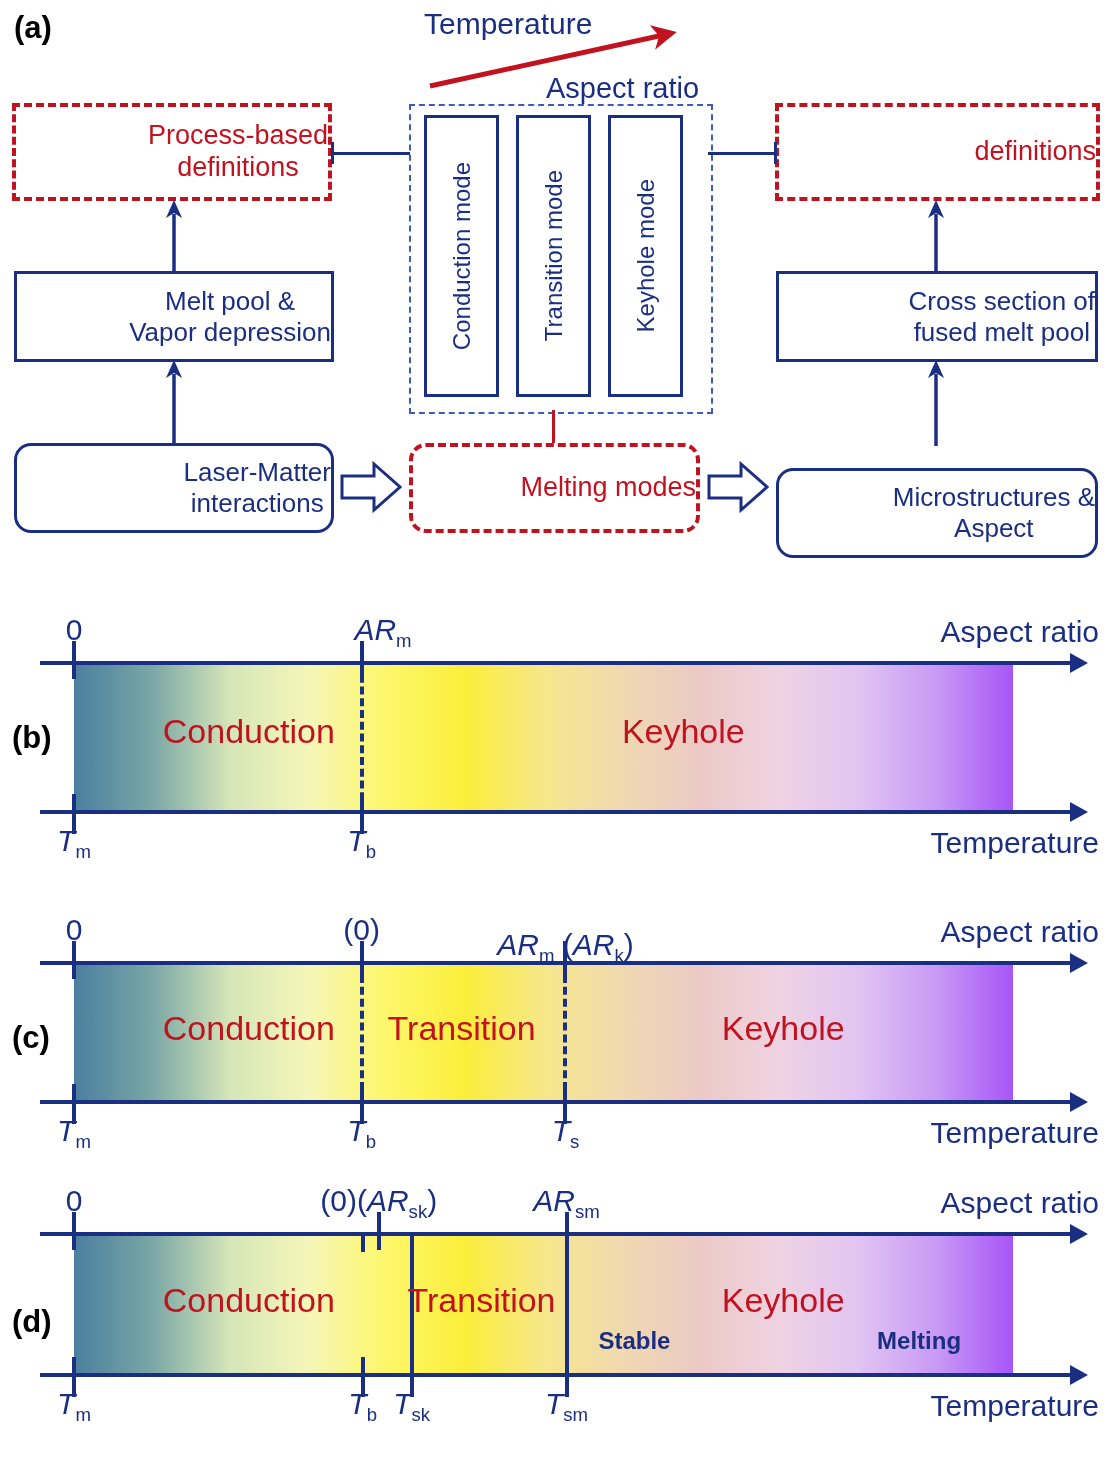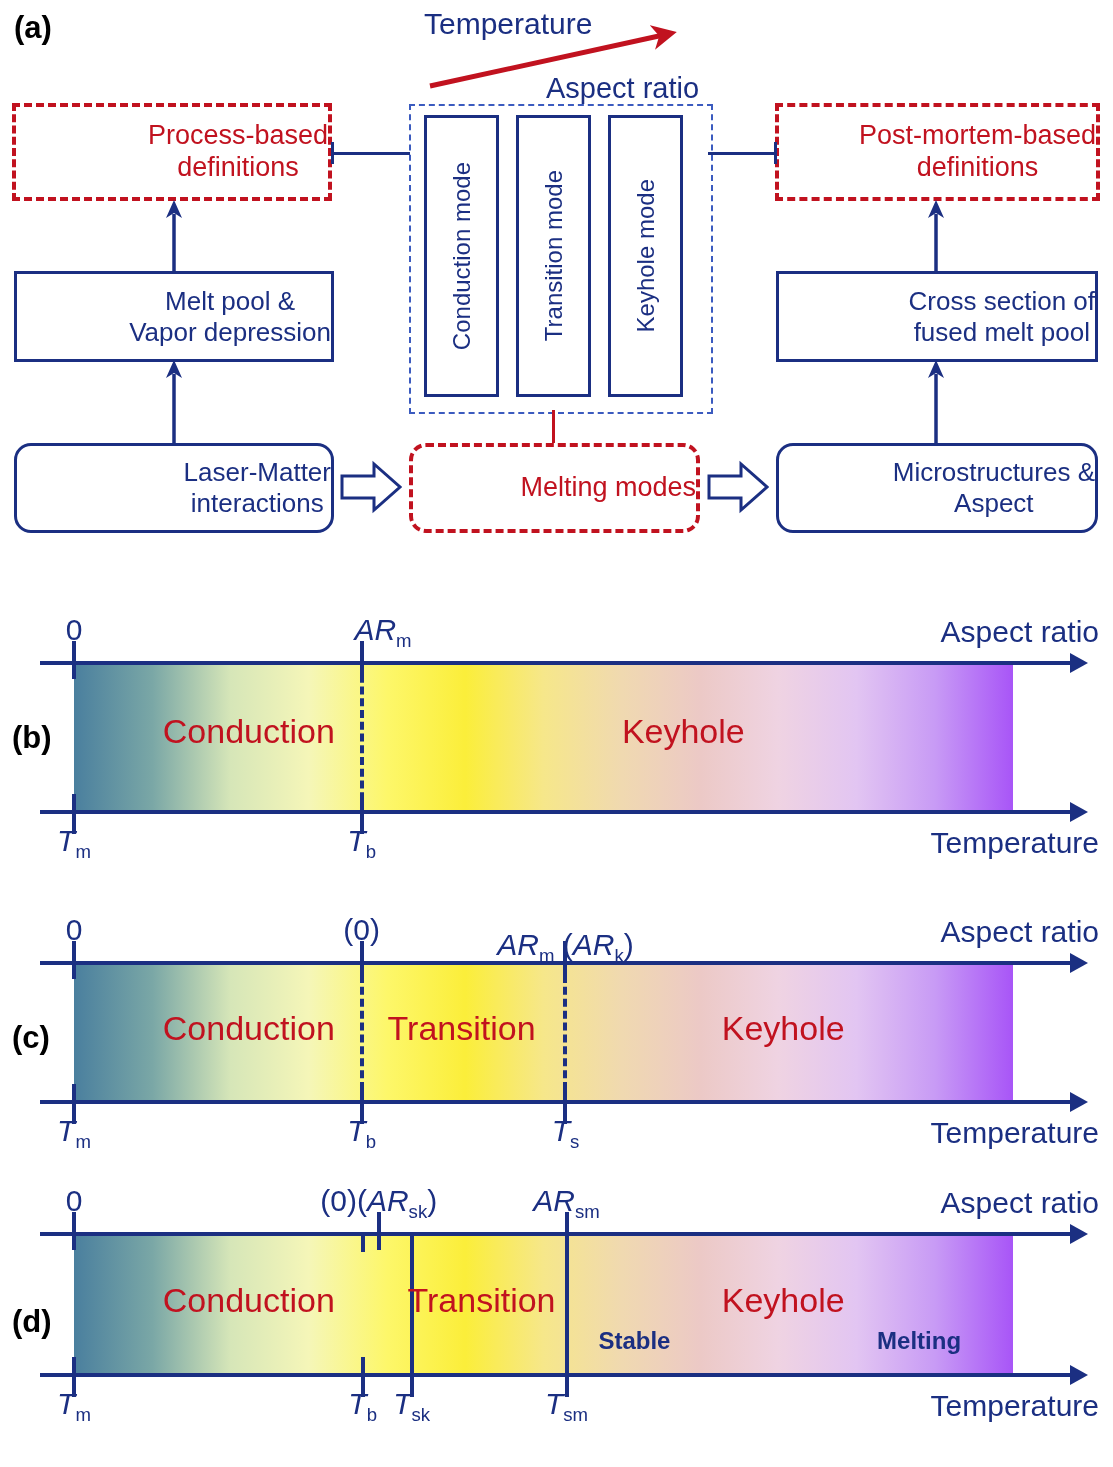--- a/index.html
+++ b/index.html
@@ -175,21 +175,20 @@
 
 <div class="abs box box-dashed-red" style="left:12px; top:103px; width:320px; height:98px;">
   <div>
     <div>Process-based</div>
     <div>definitions</div>
   </div>
 </div>
 
 <div class="abs box box-dashed-red" style="left:775px; top:103px; width:325px; height:98px;">
   <div>
-    <div>Post-mortem-based</div>
     <div>definitions</div>
   </div>
 </div>
 
 <div class="abs line-h" style="left:332px; top:152px; width:78px;"></div>
 <div class="abs line-v" style="left:331px; top:142px; height:22px;"></div>
 <div class="abs line-h" style="left:708px; top:152px; width:68px;"></div>
 <div class="abs line-v" style="left:774px; top:142px; height:22px;"></div>
 
 <div class="abs box box-solid" style="left:14px; top:271px; width:320px; height:91px;">
@@ -210,21 +209,21 @@
   <div>
     <div>Laser-Matter</div>
     <div>interactions</div>
   </div>
 </div>
 
 <div class="abs box box-dashed-red box-round" style="left:409px; top:443px; width:291px; height:90px;">
   <div>Melting modes</div>
 </div>
 
-<div class="abs box box-solid box-round" style="left:776px; top:443px; width:322px; height:90px;">
+<div class="abs box box-solid box-round" style="left:776px; top:468px; width:322px; height:90px;">
   <div>
     <div>Microstructures &amp;</div>
     <div>Aspect</div>
   </div>
 </div>
 
 <svg class="abs" style="left:160px; top:358px;" width="30" height="90">
   <line x1="14" y1="88" x2="14" y2="16" stroke="#1b2f82" stroke-width="3.5"></line>
   <path d="M14,2 L22,20 L14,15 L6,20 z" fill="#1b2f82"></path>
 </svg>

